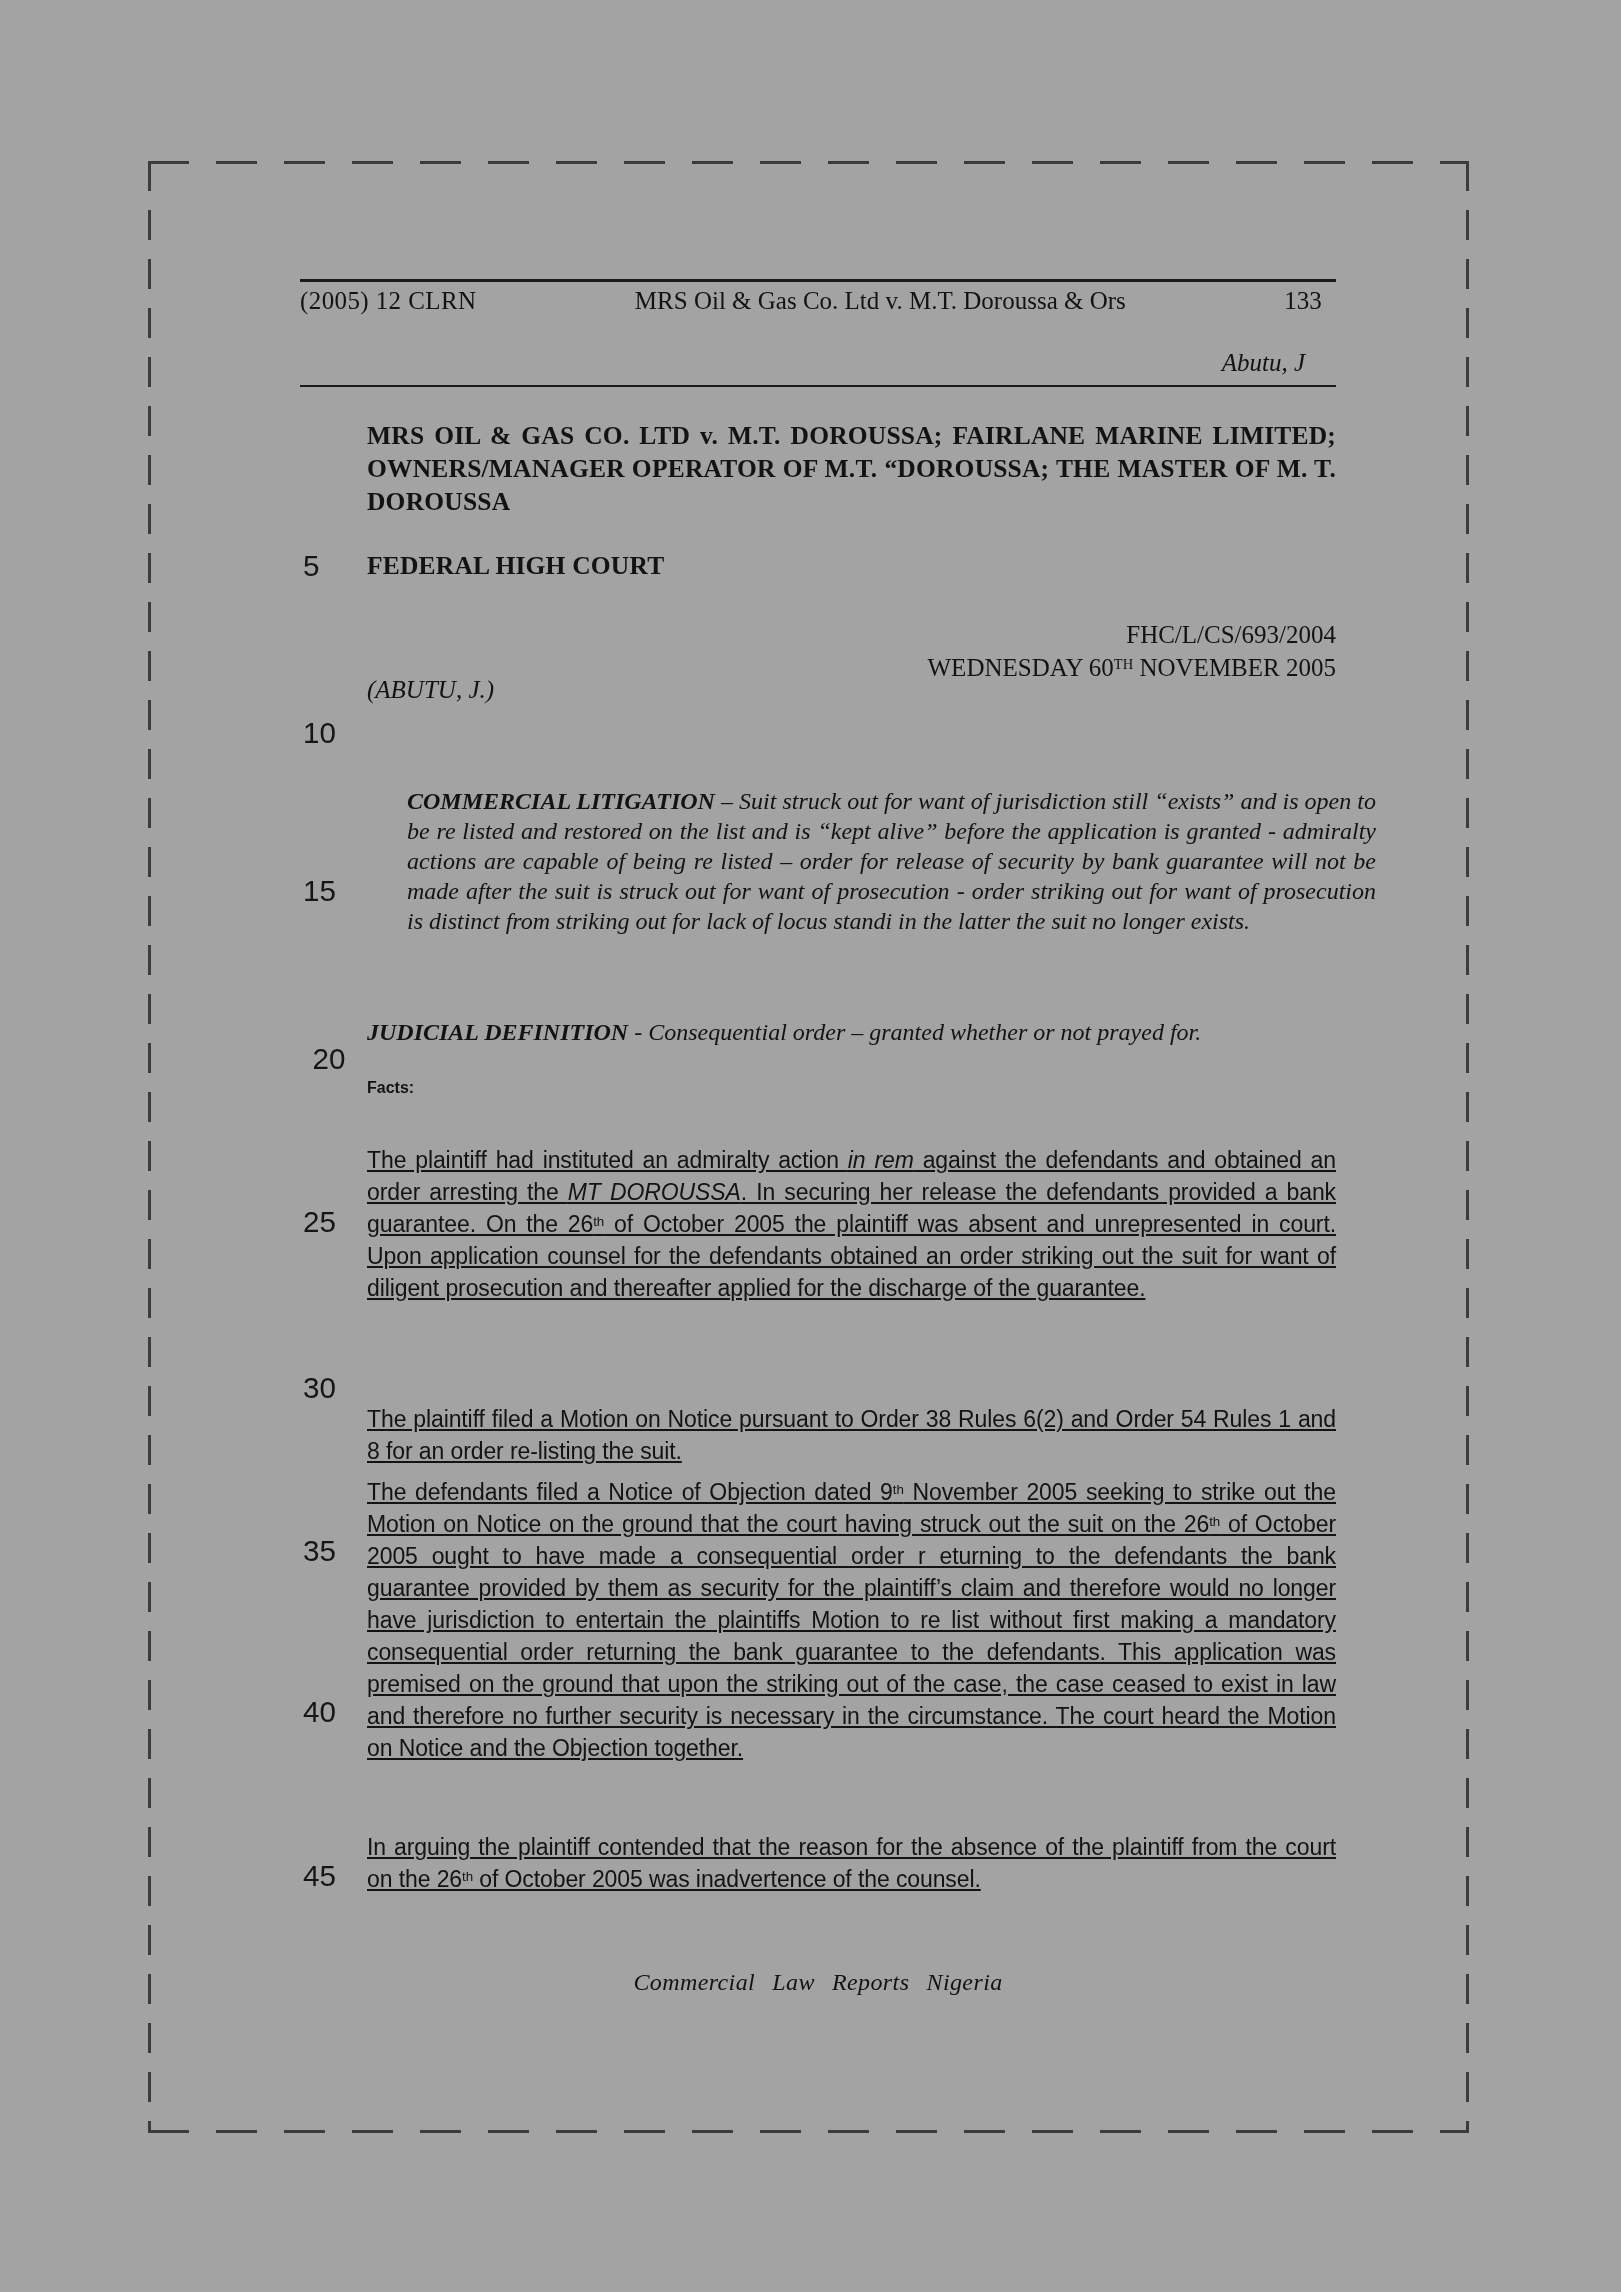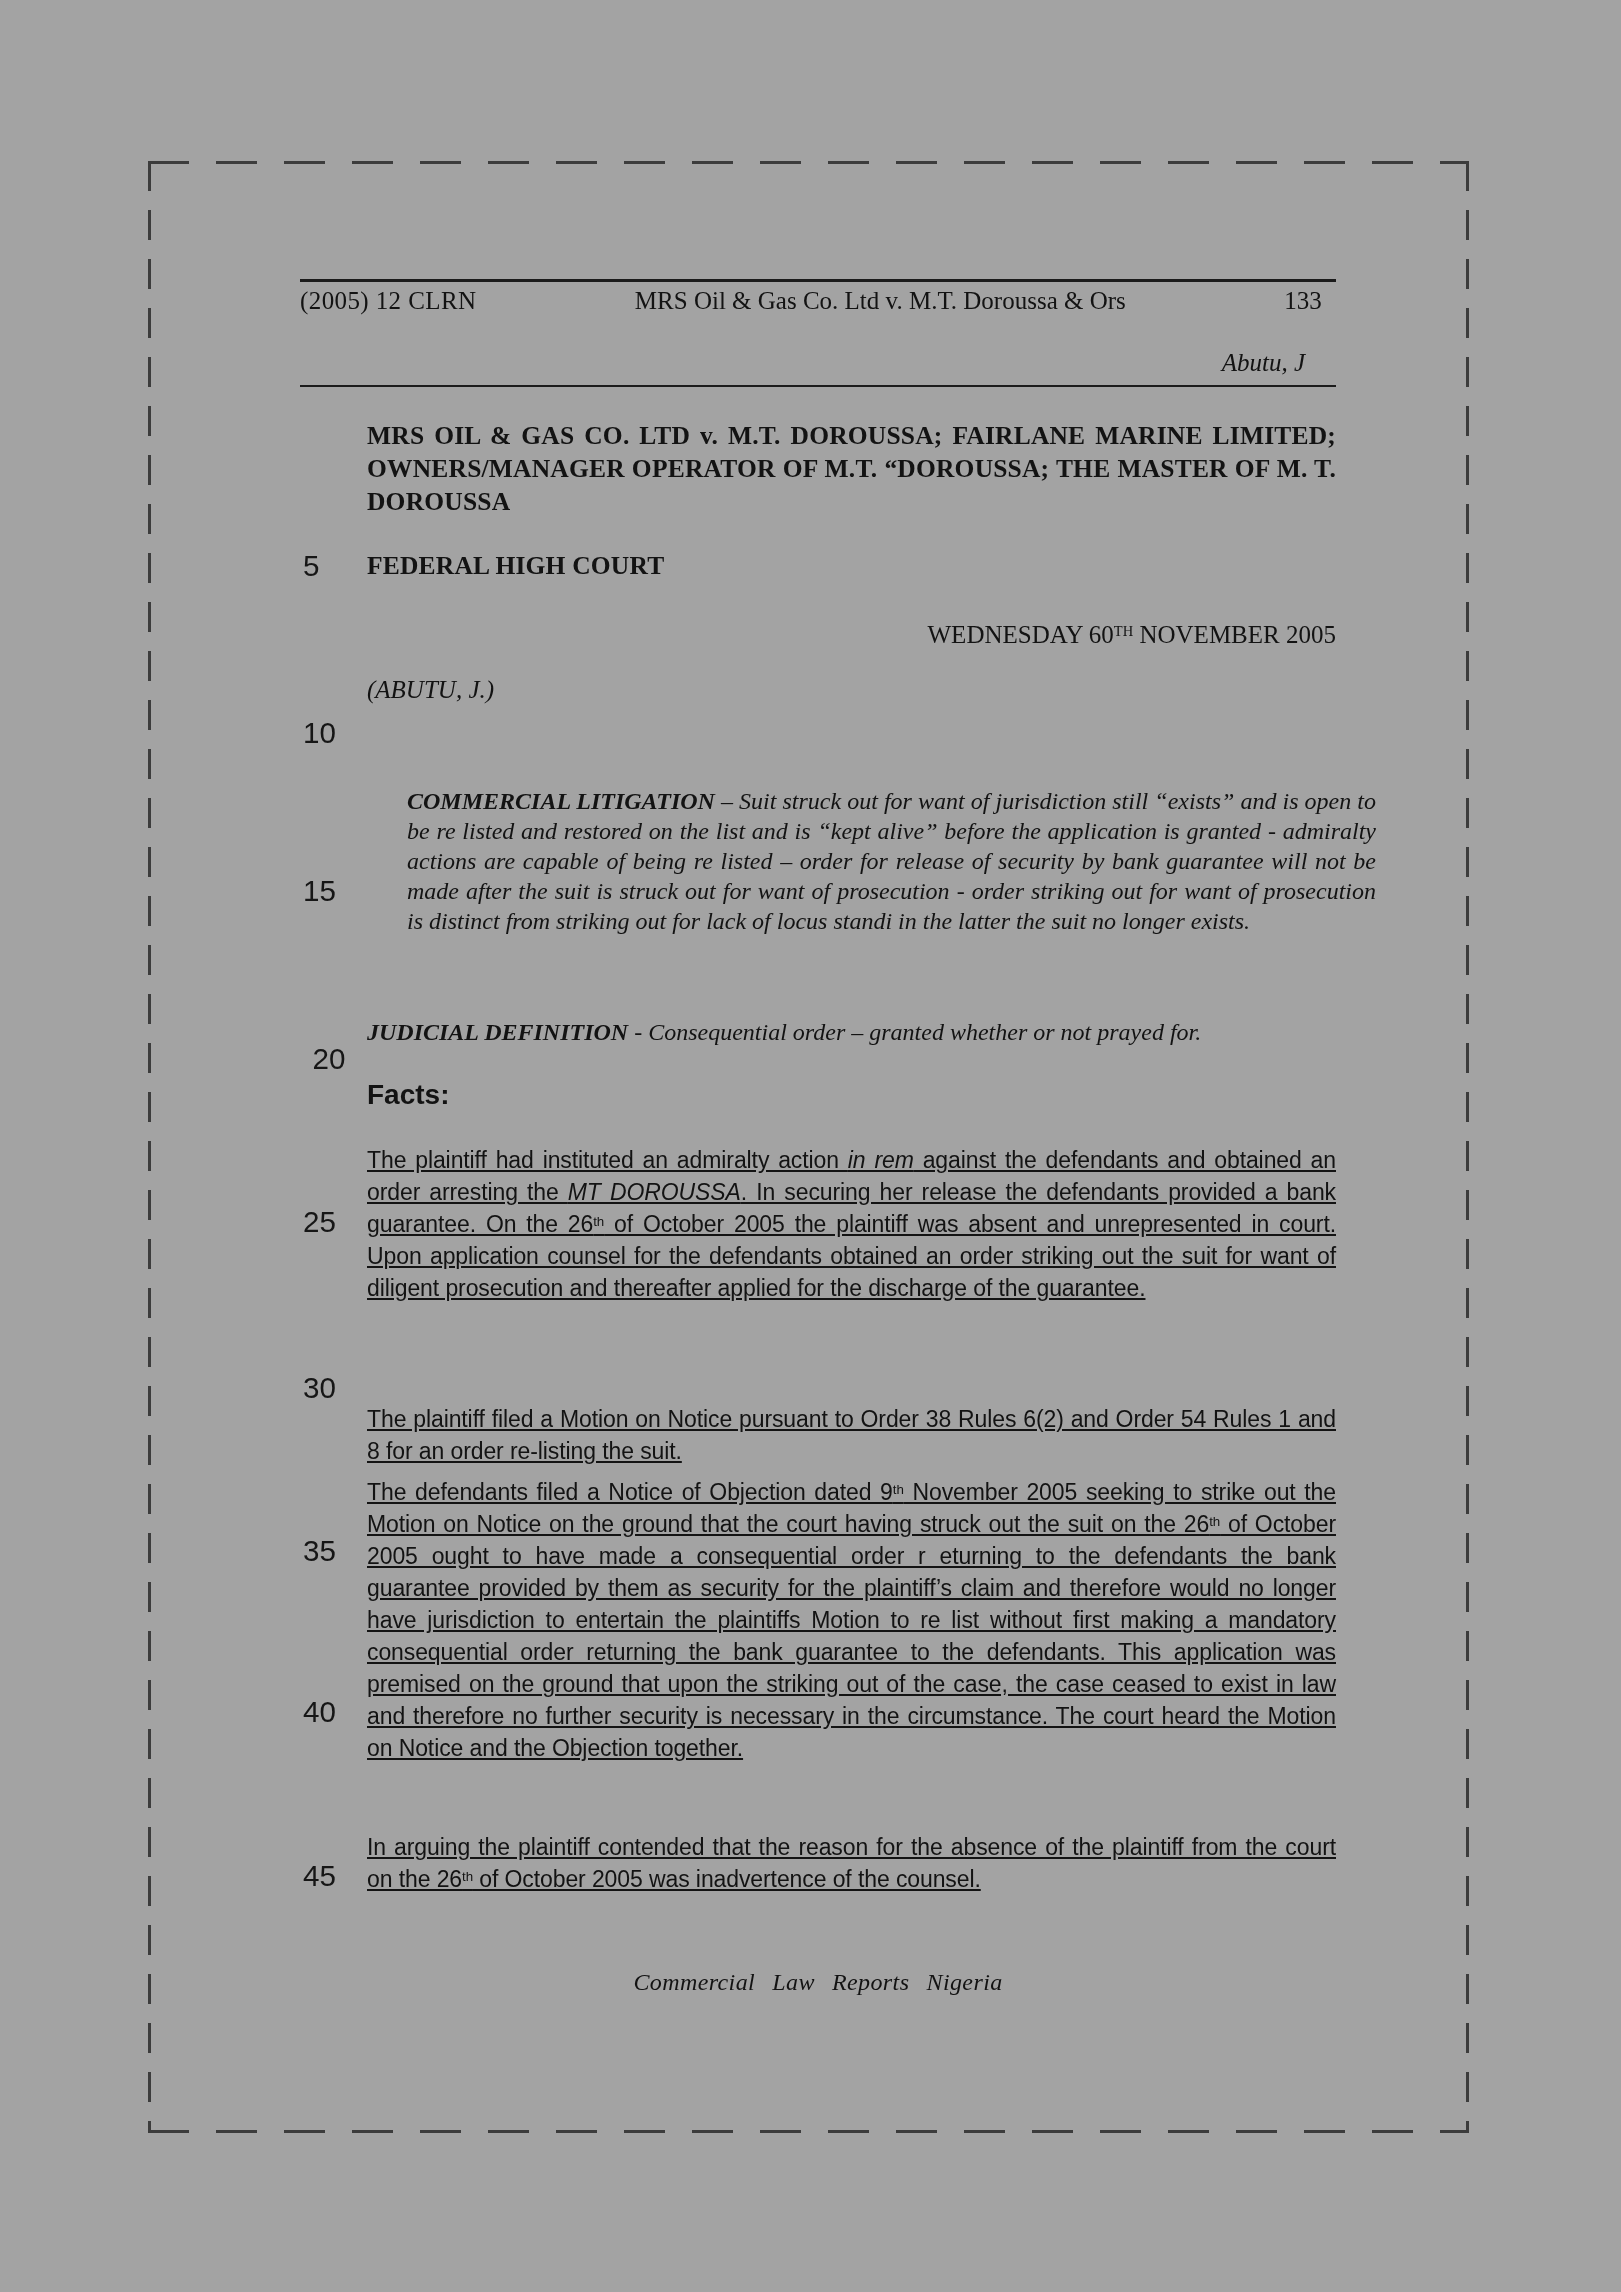--- a/index.html
+++ b/index.html
@@ -39,21 +39,21 @@
               font-size:25px;line-height:33px;}
 
   .coram{position:absolute;left:367px;top:676px;font-style:italic;font-size:25px;}
 
   .headnote{position:absolute;left:367px;width:969px;font-style:italic;font-size:24px;
             line-height:30px;text-align:justify;}
   .hn-litigation{top:786px;margin-left:40px;}
   .hn-definition{top:1017px;}
   .hn-label{font-weight:bold;}
 
-  .facts-heading{position:absolute;left:367px;top:1079px;font-weight:bold;font-size:28px;}
+  .facts-heading{position:absolute;left:367px;top:1079px;font-weight:bold;font-size:16px;}
 
   .para{position:absolute;left:367px;width:969px;font-size:23px;line-height:32px;
         text-align:justify;letter-spacing:-0.1px;text-decoration:underline;}
   .p1{top:1144px;}
   .p2{top:1359px;margin-top:44px;}
   .p3{top:1476px;}
   .p4{top:1831px;}
 
   .it{font-style:italic;}
   .sup{font-size:0.58em;position:relative;top:-0.45em;line-height:0;}
@@ -80,20 +80,21 @@
     <span>MRS Oil &amp; Gas Co. Ltd v. M.T. Doroussa &amp; Ors</span>
     <span class="pgnum">133</span>
   </div>
   <div class="judge-line serif">Abutu, J</div>
   <div class="rule" style="top:385px;height:1.8px;"></div>
 
   <div class="case-title serif">MRS OIL &amp; GAS CO. LTD v. M.T. DOROUSSA; FAIRLANE MARINE LIMITED; OWNERS/MANAGER OPERATOR OF M.T. “DOROUSSA; THE MASTER OF M. T. DOROUSSA</div>
   <div class="court serif">FEDERAL HIGH COURT</div>
 
   <div class="suit-block serif">
+    <div>FHC/L/CS/693/2004</div>
     <div><span>WEDNESDAY 60</span><span class="sup">TH</span><span> NOVEMBER 2005</span></div>
   </div>
 
   <div class="coram serif">(ABUTU, J.)</div>
 
   <div class="headnote hn-litigation serif"><span class="hn-label">COMMERCIAL LITIGATION</span><span> – </span><span>Suit struck out for want of jurisdiction still “exists” and is open to be re listed and restored on the list and is “kept alive” before the application is granted - admiralty actions are capable of being re listed – order for release of security by bank guarantee will not be made after the suit is struck out for want of prosecution - order striking out for want of prosecution is distinct from striking out for lack of locus standi in the latter the suit no longer exists.</span></div>
 
   <div class="headnote hn-definition serif"><span class="hn-label">JUDICIAL DEFINITION</span><span> - </span><span>Consequential order – granted whether or not prayed for.</span></div>
 
   <div class="facts-heading sans">Facts:</div>

